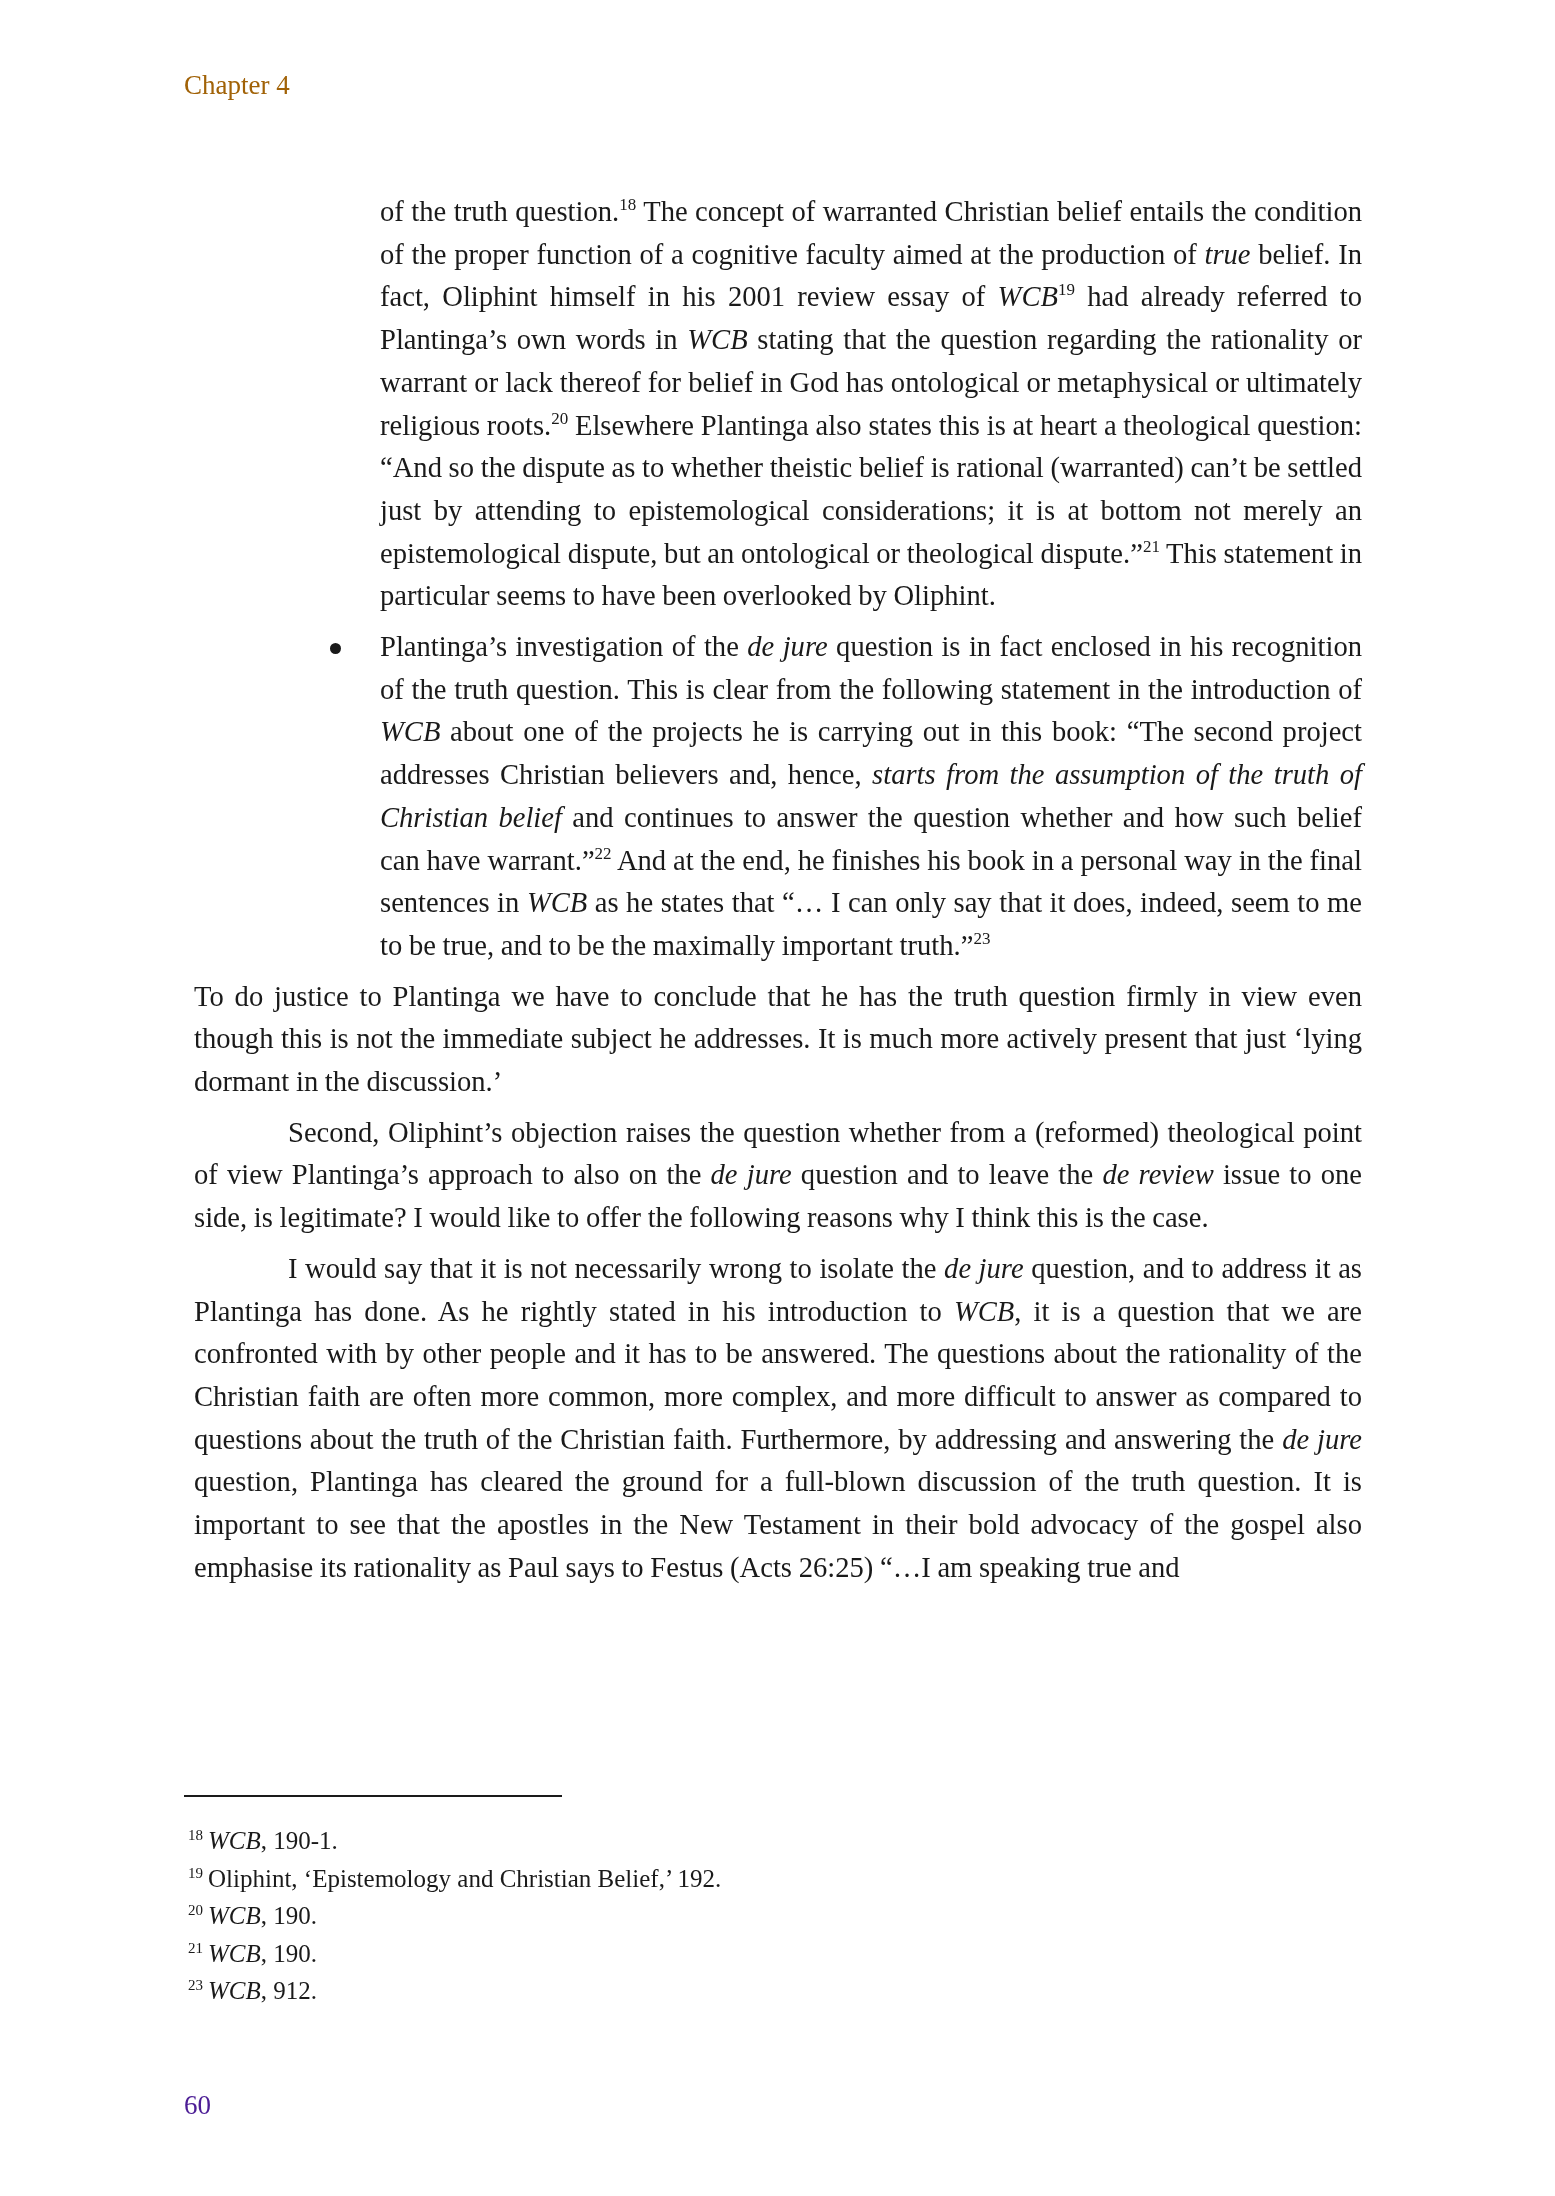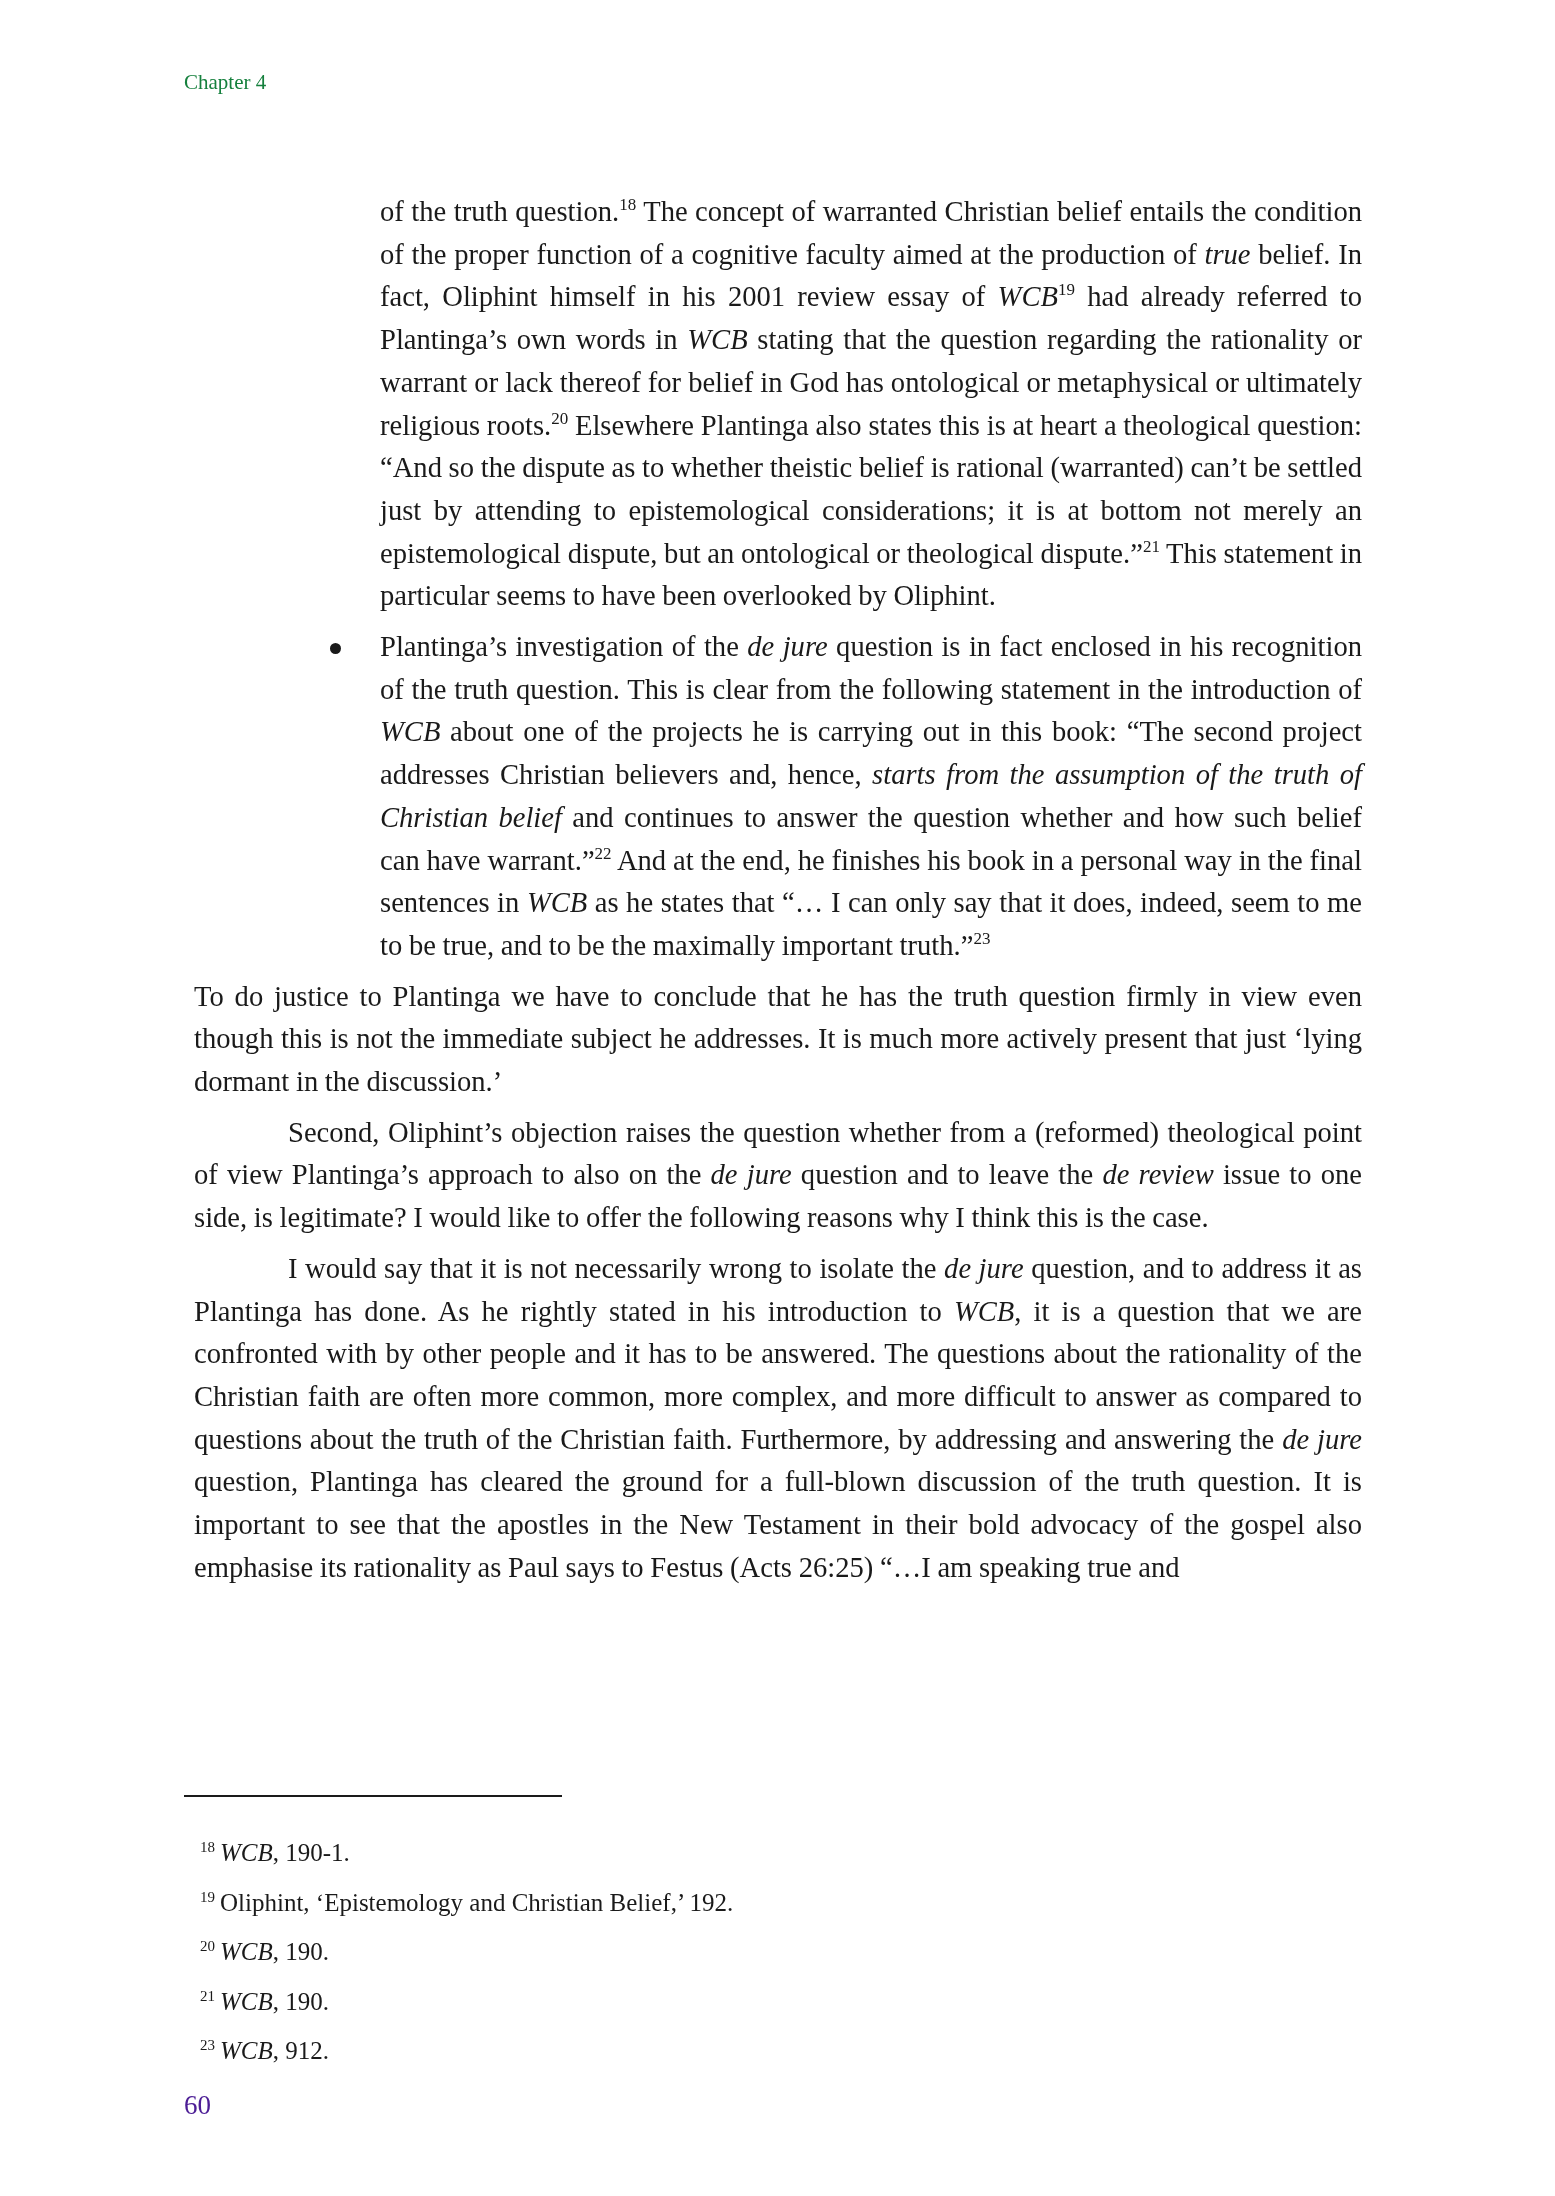--- a/index.html
+++ b/index.html
@@ -3,21 +3,21 @@
   <meta charset="utf-8">
   <style>
     html, body { margin: 0; padding: 0; background: #ffffff; }
     body {
       width: 1555px; height: 2196px; position: relative; overflow: hidden;
       font-family: "Liberation Serif", "DejaVu Serif", serif;
       color: #1a1a1a;
     }
     .running-head {
       position: absolute; left: 184px; top: 70px;
-      font-size: 21px; color: #15803d;
+      font-size: 27px; color: #a16207;
     }
     .body-text {
       position: absolute; left: 186px; top: 183px; width: 1184px;
       font-size: 28.6px; line-height: 42.7px;
       text-align: justify; hyphens: none;
       word-spacing: -0.5px;
     }
     .indent-block { margin-left: 186px; }
     .para { margin: 8px; }
     .para.indent { text-indent: 94px; }
@@ -29,21 +29,21 @@
     sup { font-size: 17px; line-height: 0; vertical-align: 11px; }
     i { font-style: italic; }
     .fn-rule {
       position: absolute; left: 184px; top: 1795px; width: 378px; height: 0;
       border-top: 2px solid #1a1a1a;
     }
     .footnotes {
       position: absolute; left: 184px; top: 1820px;
       font-size: 25px; line-height: 33.6px;
     }
-    .footnote { margin: 16px; white-space: nowrap; }
+    .footnote { margin: 4px; white-space: nowrap; }
     .footnote sup { font-size: 15px; vertical-align: 9px; margin-right: 5px; }
     .page-number {
       position: absolute; left: 184px; top: 2090px;
       font-size: 27px; color: #4c1d95;
     }
   </style>
 </head>
 <body>
 
 <div class="running-head">Chapter 4</div>

